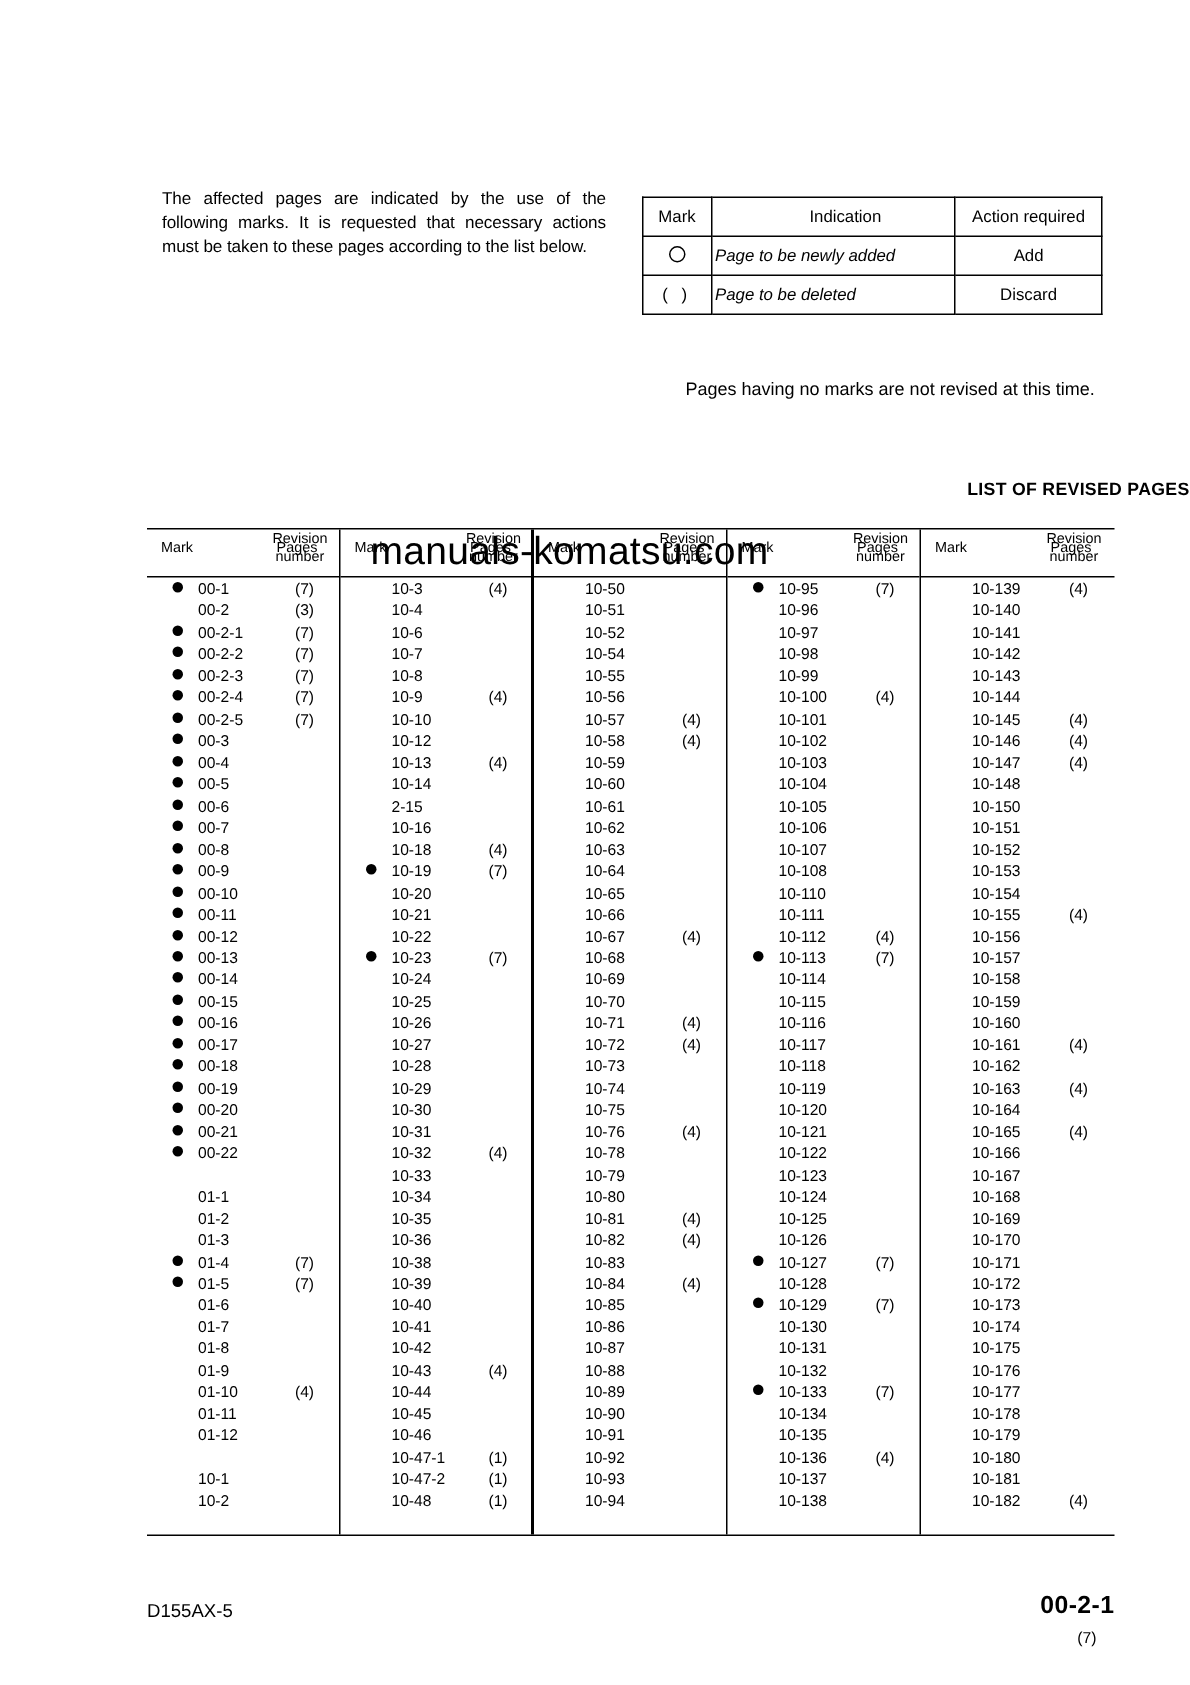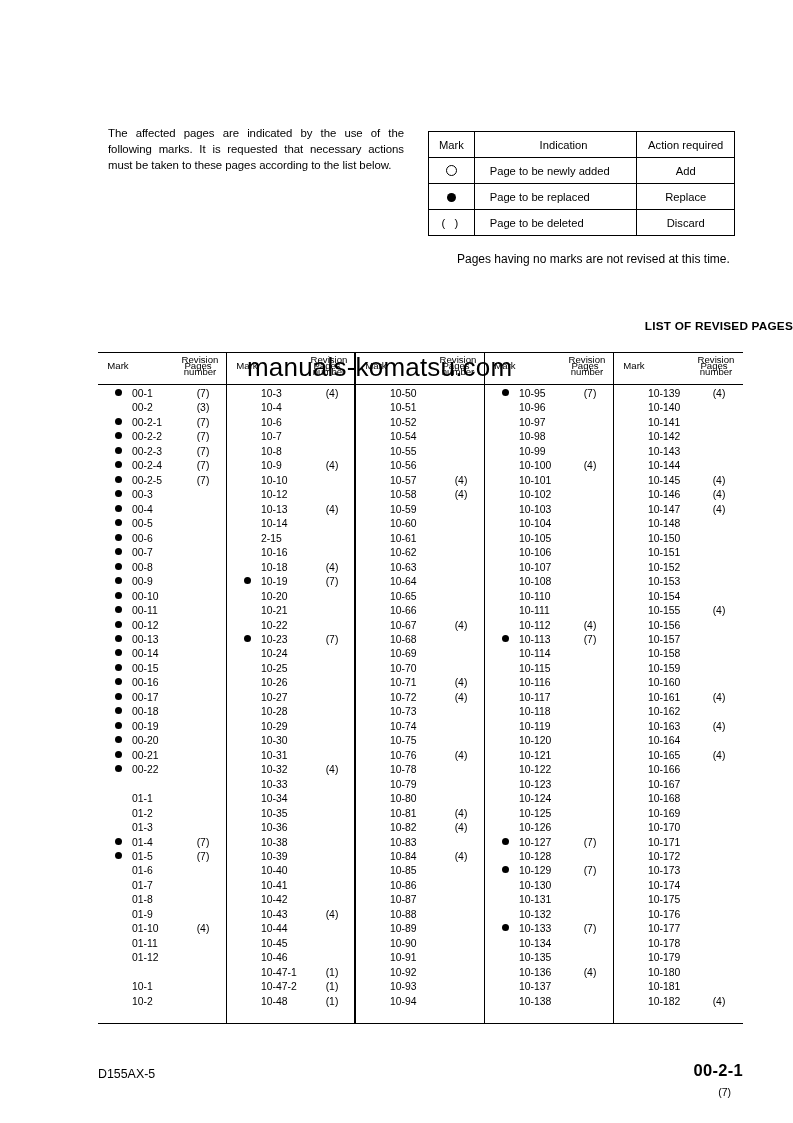--- a/index.html
+++ b/index.html
@@ -44,21 +44,21 @@
   }
   #marks-table td, #marks-table th {
     border: 1px solid #000;
     padding: 0;
     height: 25px;
     font-weight: normal;
     text-align: center;
     vertical-align: middle;
   }
   #marks-table .c-mark   { width: 47px; }
-  #marks-table .c-ind    { width: 157px; text-align: left; padding-left: 15px; }
+  #marks-table .c-ind    { width: 157px; text-align: left; padding-left: 2px; font-style: italic; }
   #marks-table .c-ind-h  { width: 157px; text-align: center; padding-left: 16px; }
   #marks-table .c-act    { width: 103px; }
 
   .glyph-open {
     display: inline-block;
     width: 9px; height: 9px;
     border: 1.4px solid #000;
     border-radius: 50%;
     vertical-align: -1px;
   }
@@ -212,27 +212,20 @@
     </thead>
     <tbody>
       <tr>
         <td class="c-mark">
           <span class="glyph-open"></span>
         </td>
         <td class="c-ind">Page to be newly added</td>
         <td class="c-act">Add</td>
       </tr>
       <tr>
-        <td class="c-mark">
-          <span class="glyph-filled"></span>
-        </td>
-        <td class="c-ind">Page to be replaced</td>
-        <td class="c-act">Replace</td>
-      </tr>
-      <tr>
         <td class="c-mark glyph-parens">(  )</td>
         <td class="c-ind">Page to be deleted</td>
         <td class="c-act">Discard</td>
       </tr>
     </tbody>
   </table>
 
   <div id="no-marks-note">Pages having no marks are not revised at this time.</div>
 
   <div id="list-title">LIST OF REVISED PAGES</div>

